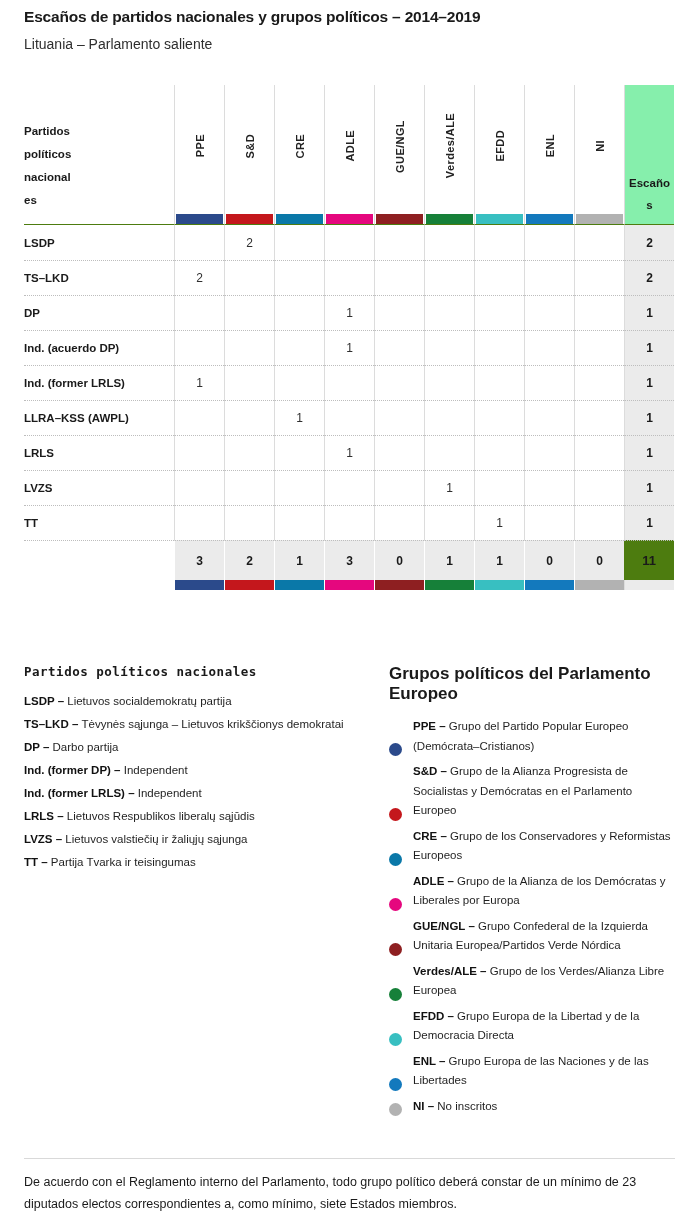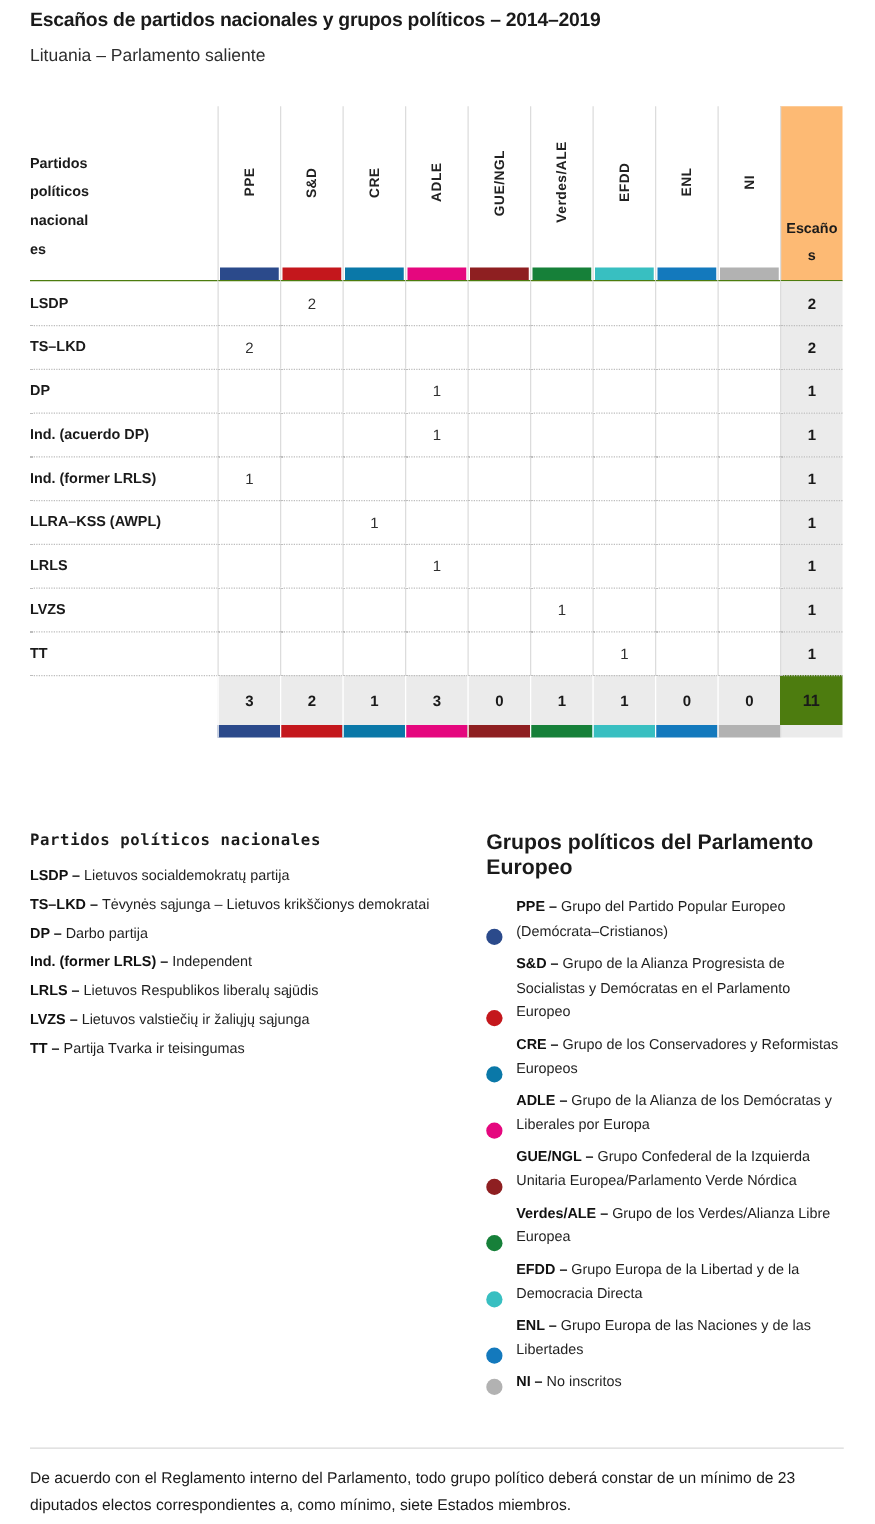--- a/index.html
+++ b/index.html
@@ -37,21 +37,21 @@
   }
   .h-group .vtext {
     position:absolute; left:0; right:0; top:0; height:122px;
     display:flex; align-items:center; justify-content:center;
   }
   .h-group .vtext span {
     writing-mode:vertical-rl; transform:rotate(180deg);
     font-weight:700; font-size:11px; letter-spacing:0.4px; color:#222;
   }
   .hbar { position:absolute; left:1px; right:1px; bottom:0; height:10px; }
-  .h-seats { background:#fdba74; }
+  .h-seats { background:#86efac; }
   .h-seats .hs-label {
     position:absolute; bottom:8px; left:0; right:0;
     text-align:center; font-weight:700; font-size:11.5px;
     line-height:22px; white-space:pre-line;
   }
 
   .c-party { display:flex; align-items:center; font-weight:700; font-size:11.5px; }
   .c { display:flex; align-items:center; justify-content:center;
        font-size:12px; color:#2f2f2f; }
   .c-seats { display:flex; align-items:center; justify-content:center;
@@ -279,20 +279,21 @@
       <div class="b-seats"></div>
     </div>
 
   <div class="legends">
     <div class="leg-left">
       <h3>Partidos políticos nacionales</h3>
       <div>
           <div class="p-item"><b>LSDP – </b><span>Lietuvos socialdemokratų partija</span></div>
           <div class="p-item"><b>TS–LKD – </b><span>Tėvynės sąjunga – Lietuvos krikščionys demokratai</span></div>
           <div class="p-item"><b>DP – </b><span>Darbo partija</span></div>
+          <div class="p-item"><b>Ind. (former DP) – </b><span>Independent</span></div>
           <div class="p-item"><b>Ind. (former LRLS) – </b><span>Independent</span></div>
           <div class="p-item"><b>LRLS – </b><span>Lietuvos Respublikos liberalų sąjūdis</span></div>
           <div class="p-item"><b>LVZS – </b><span>Lietuvos valstiečių ir žaliųjų sąjunga</span></div>
           <div class="p-item"><b>TT – </b><span>Partija Tvarka ir teisingumas</span></div>
         </div>
     </div>
     <div class="leg-right">
       <h3>Grupos políticos del Parlamento Europeo</h3>
       <div>
           <div class="g-item">
@@ -306,21 +307,21 @@
           <div class="g-item">
             <div class="g-dot" style="background: rgb(10, 120, 168);"></div>
             <div class="g-text"><b>CRE – </b><span>Grupo de los Conservadores y Reformistas Europeos</span></div>
           </div>
           <div class="g-item">
             <div class="g-dot" style="background: rgb(229, 7, 126);"></div>
             <div class="g-text"><b>ADLE – </b><span>Grupo de la Alianza de los Demócratas y Liberales por Europa</span></div>
           </div>
           <div class="g-item">
             <div class="g-dot" style="background: rgb(142, 31, 33);"></div>
-            <div class="g-text"><b>GUE/NGL – </b><span>Grupo Confederal de la Izquierda Unitaria Europea/Parlamento Verde Nórdica</span></div>
+            <div class="g-text"><b>GUE/NGL – </b><span>Grupo Confederal de la Izquierda Unitaria Europea/Partidos Verde Nórdica</span></div>
           </div>
           <div class="g-item">
             <div class="g-dot" style="background: rgb(22, 128, 57);"></div>
             <div class="g-text"><b>Verdes/ALE – </b><span>Grupo de los Verdes/Alianza Libre Europea</span></div>
           </div>
           <div class="g-item">
             <div class="g-dot" style="background: rgb(56, 191, 193);"></div>
             <div class="g-text"><b>EFDD – </b><span>Grupo Europa de la Libertad y de la Democracia Directa</span></div>
           </div>
           <div class="g-item">

